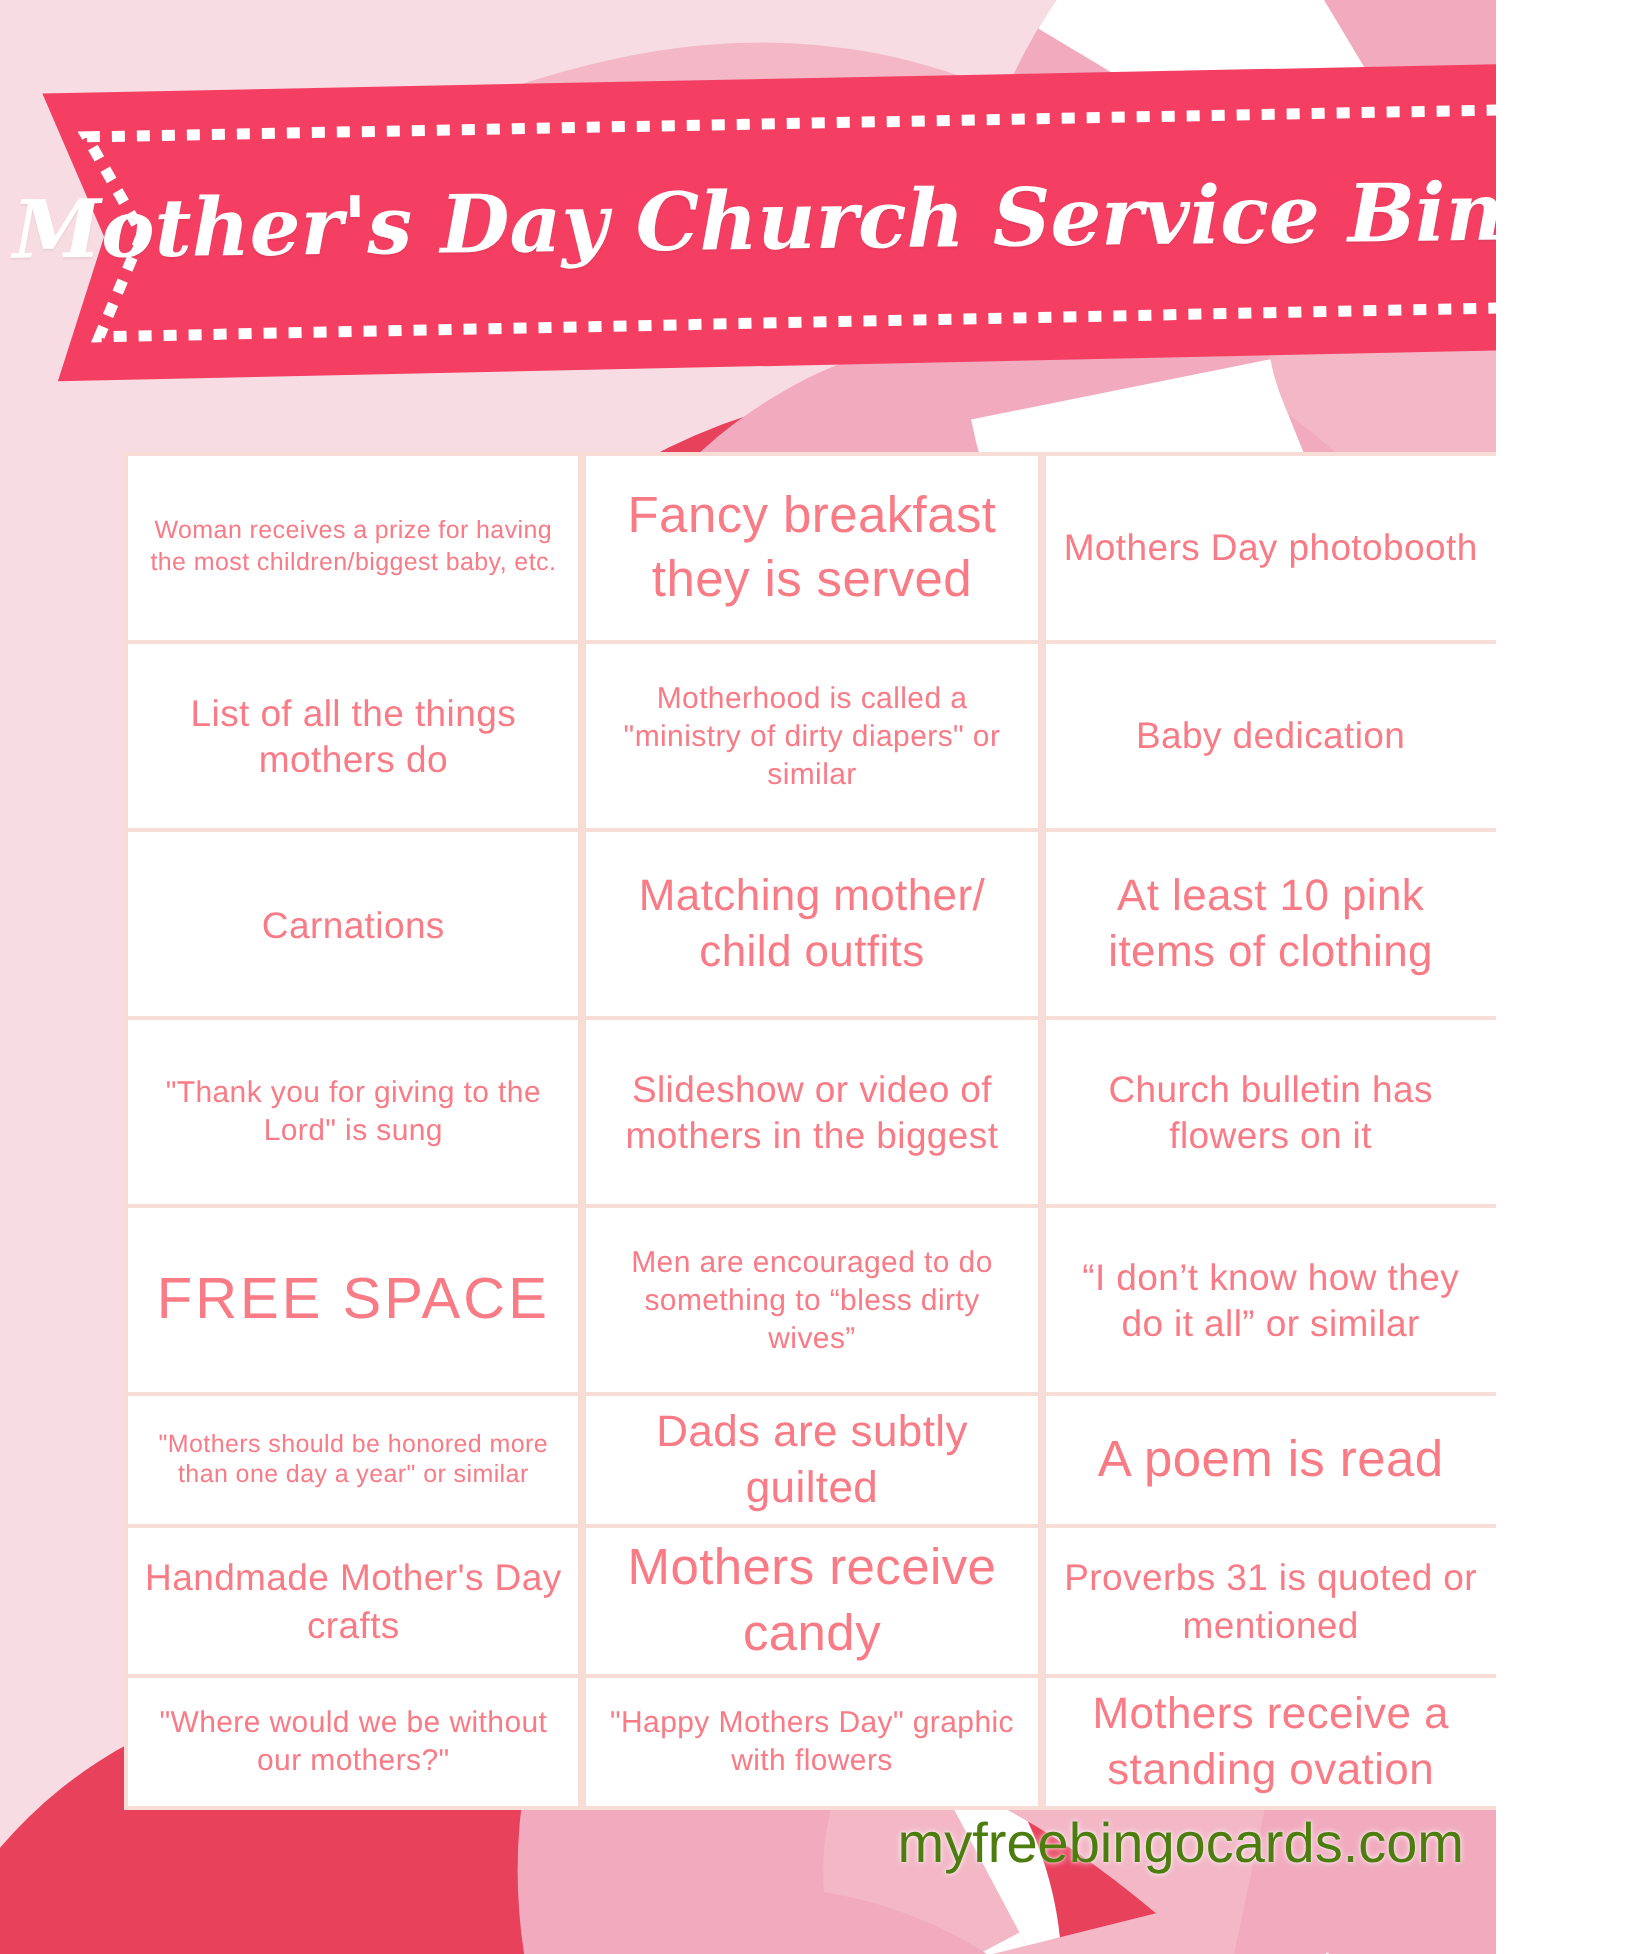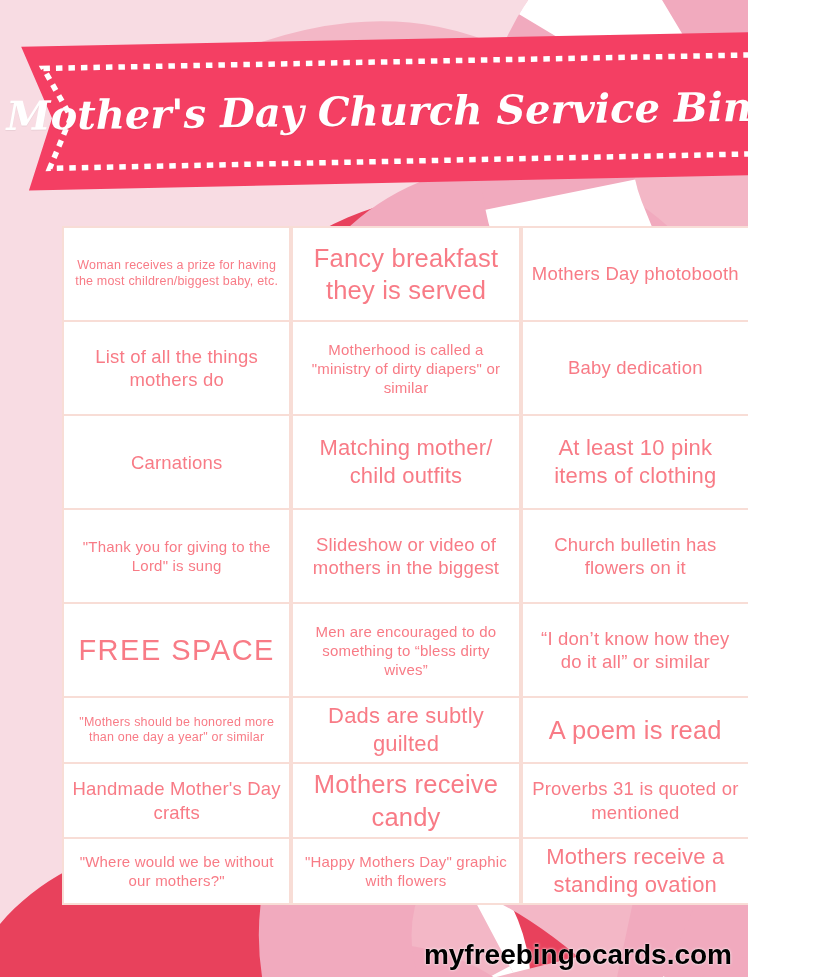--- a/index.html
+++ b/index.html
@@ -56,24 +56,23 @@
   .t-xs{font-size:12.5px;}
   .t-sm{font-size:15px;}
   .t-md{font-size:18.5px;}
   .t-lg{font-size:22px;text-align:center;}
   .t-xl{font-size:25.5px;}
   .t-xxl{font-size:29px;letter-spacing:1.5px;line-height:1.35;}
 
   
   .site-credit{
     position:absolute;top:906px;right:16px;
-    font-weight:700;font-size:28px;
-    color:#000000;
+    font-weight:400;font-size:28px;
+    color:#4d7c0f;
     text-shadow:0 0 3px rgba(255,255,255,.85),0 0 1px rgba(255,255,255,.9);
-    margin-top:33px;
   }
 </style>
 </head>
 <body>
 
 <div class="page">
 
   <svg class="bg-pattern" width="813" height="977" viewBox="0 0 813 977" aria-hidden="true">
     <defs>
       <symbol id="s-heart" viewBox="0 0 24 21" overflow="visible">

